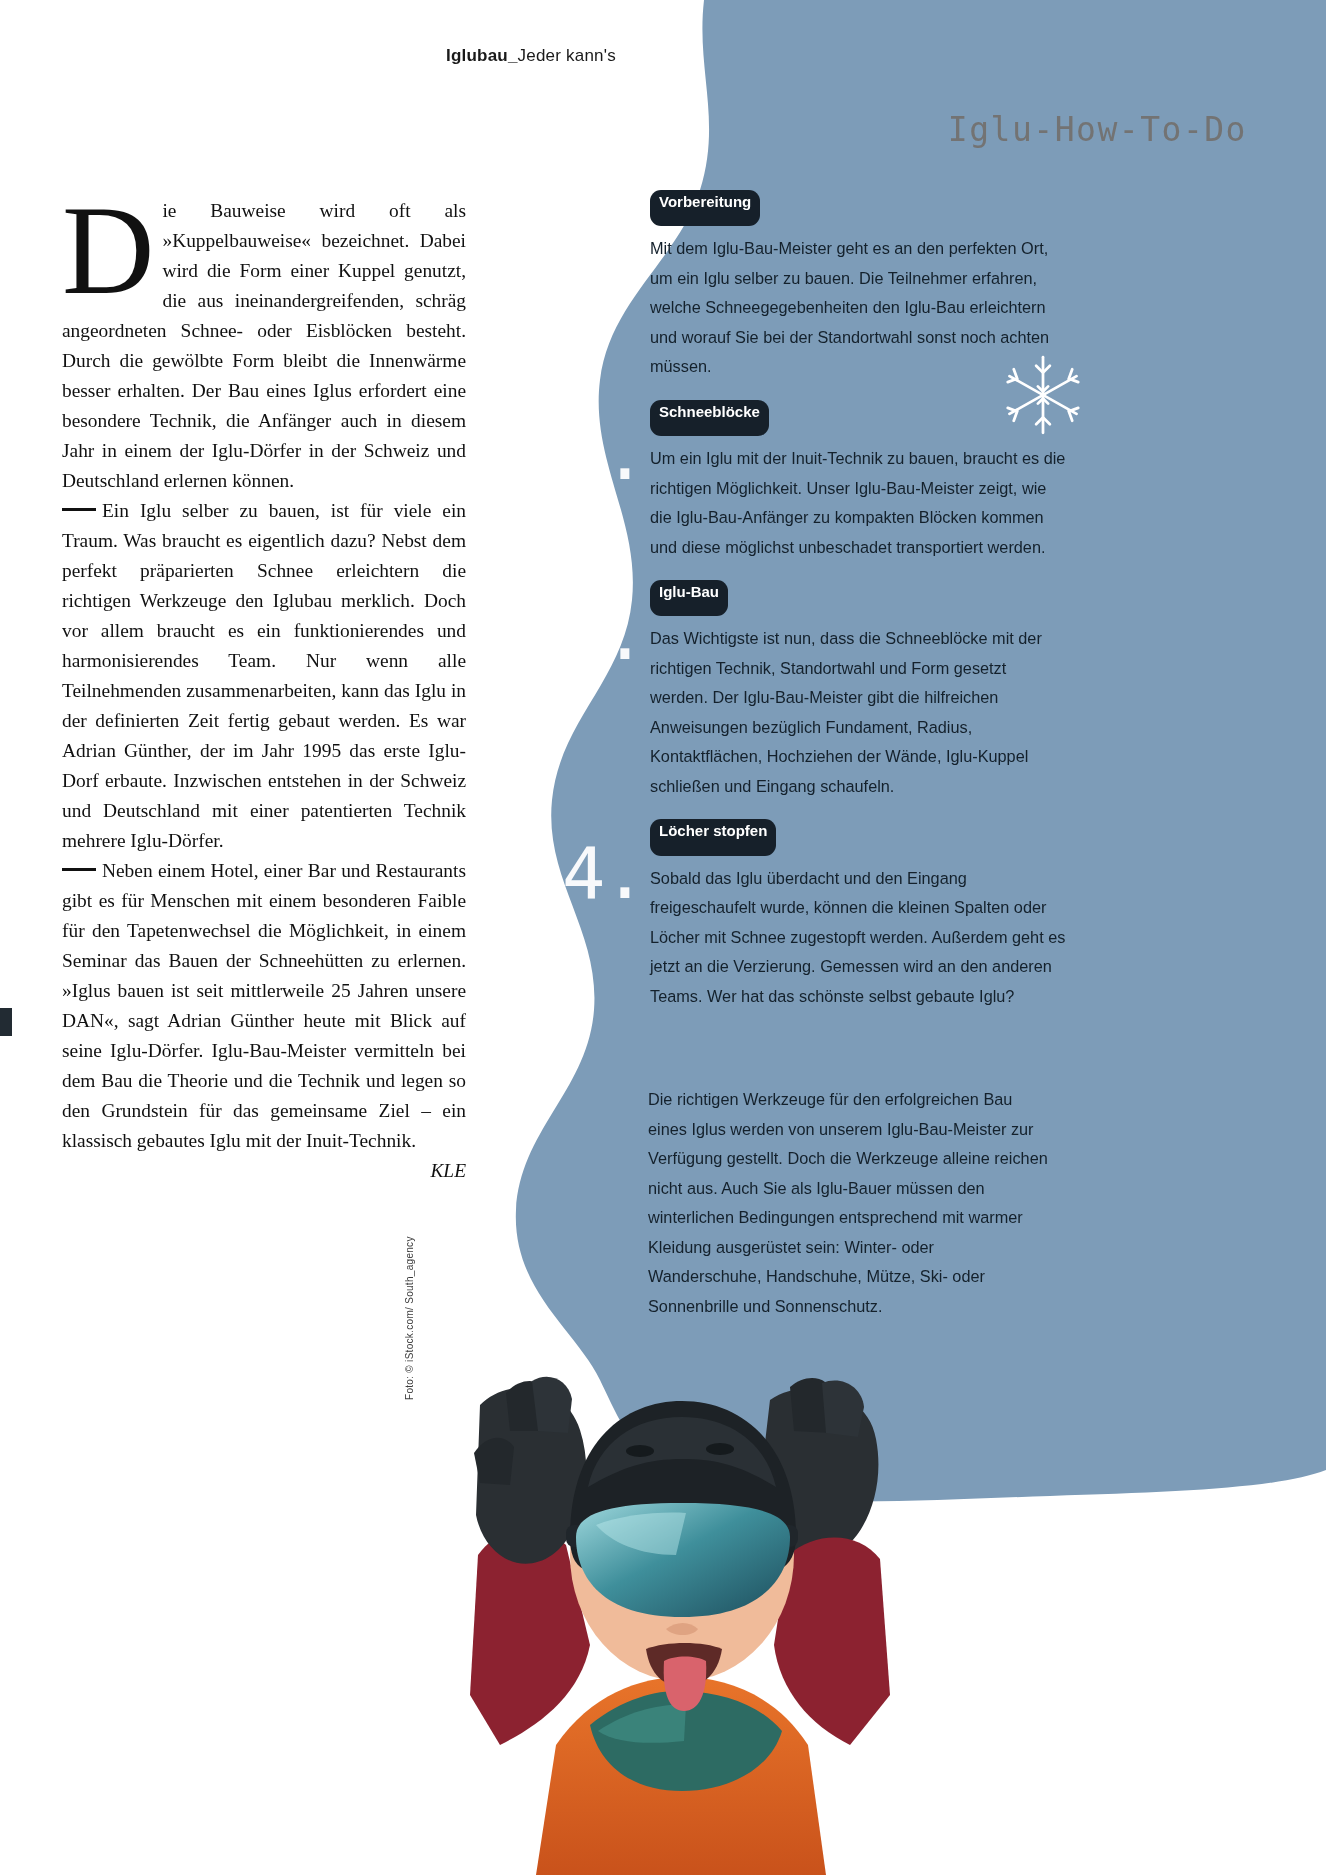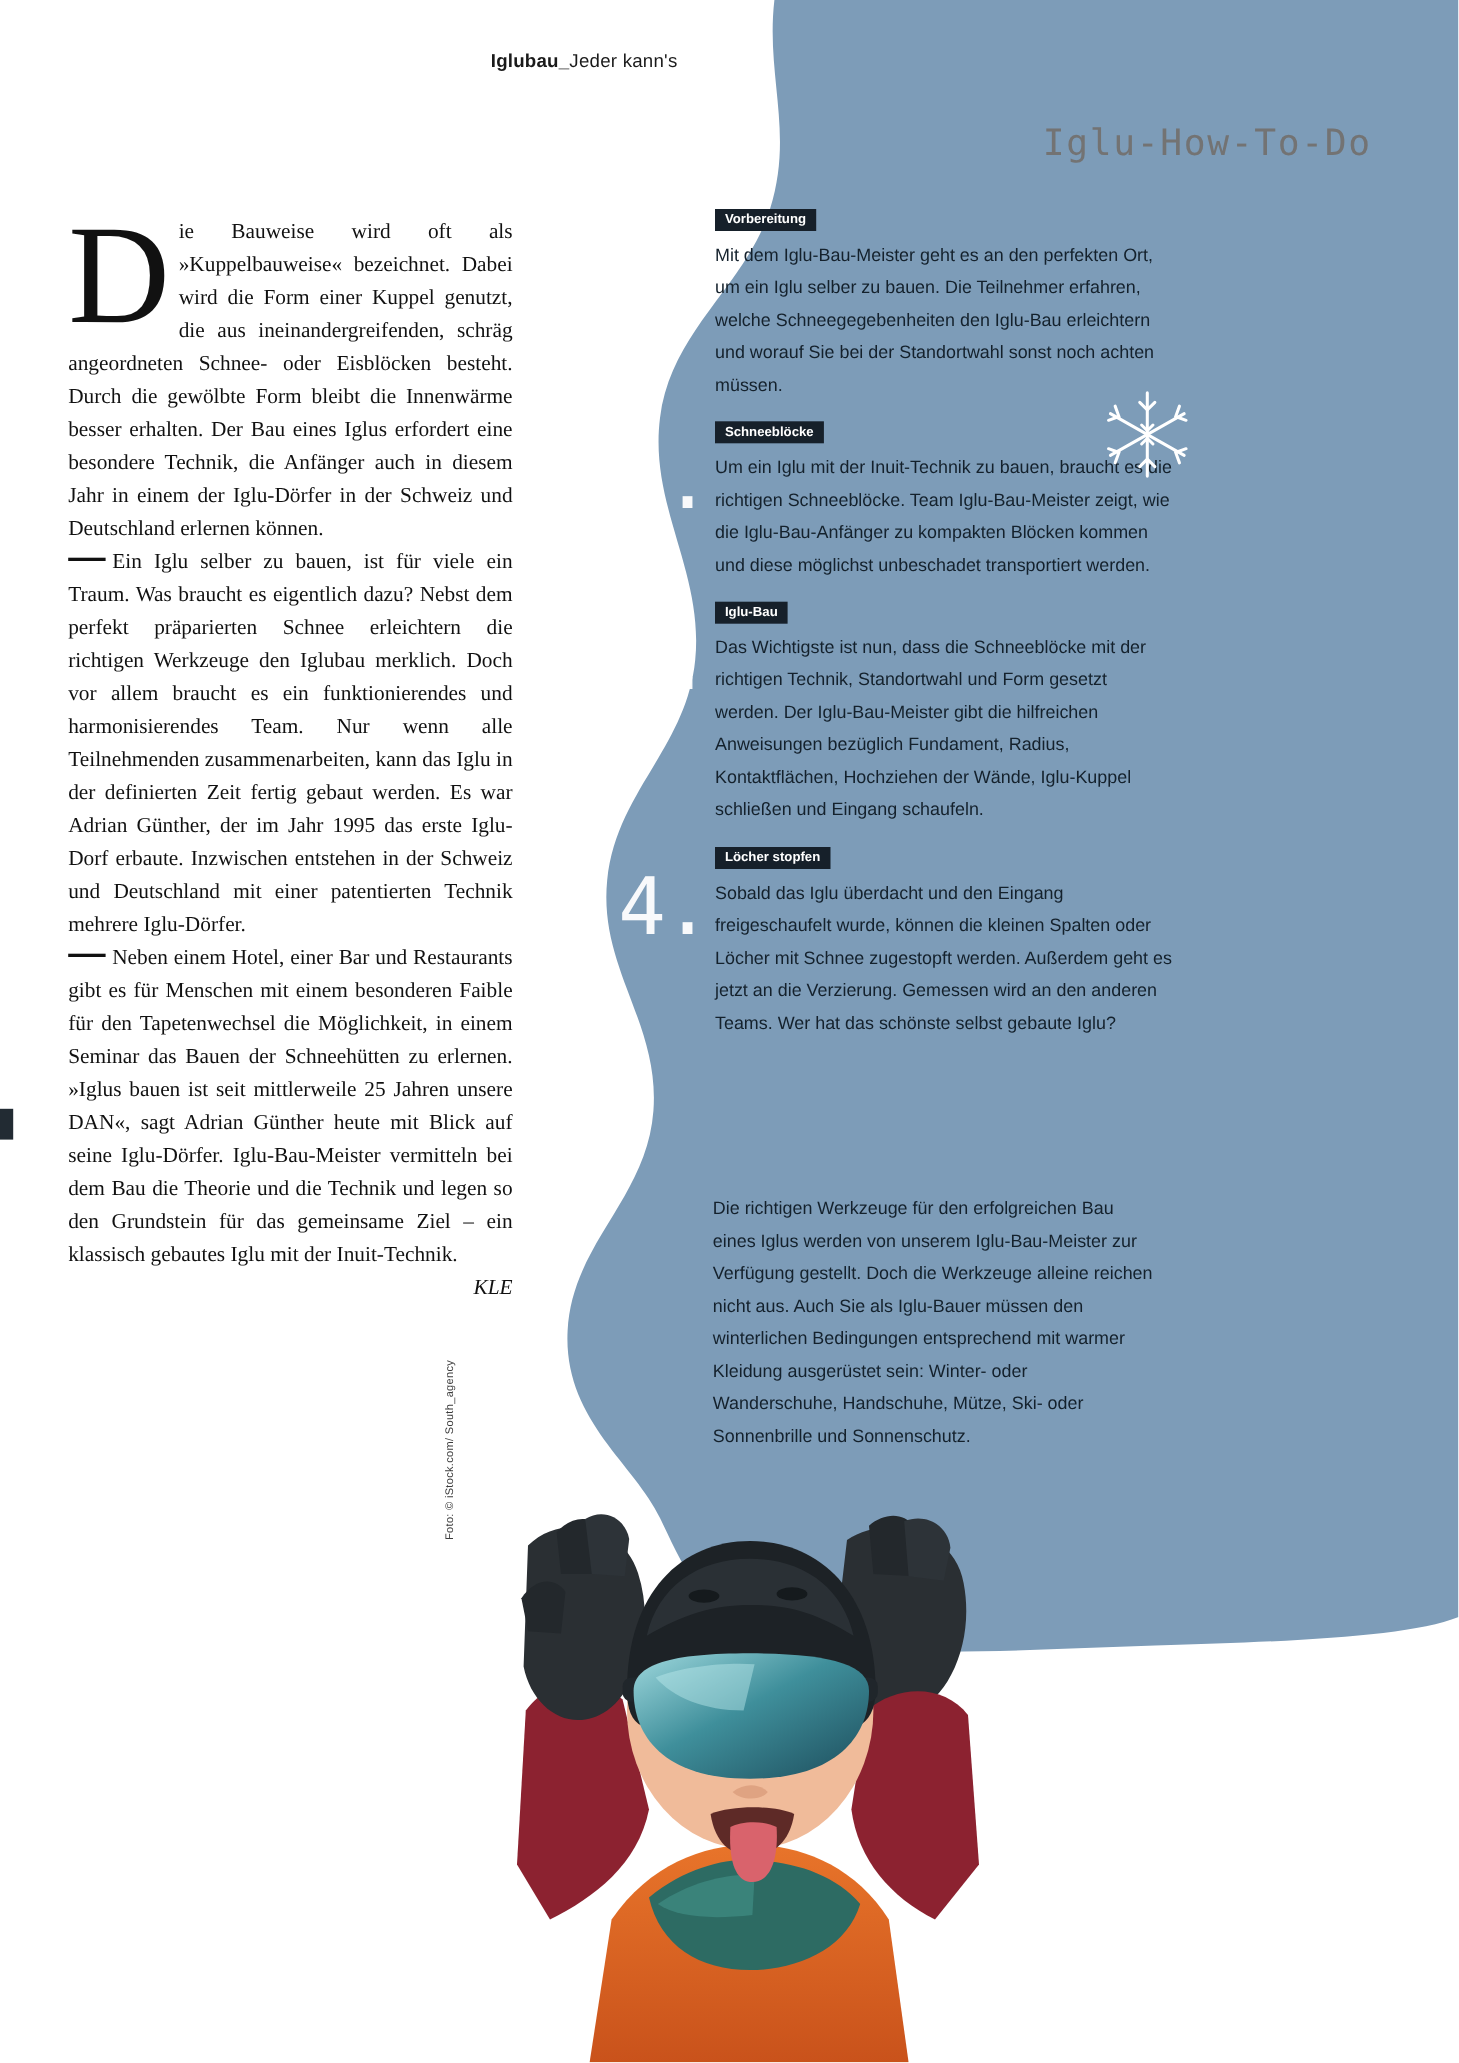--- a/index.html
+++ b/index.html
@@ -145,25 +145,26 @@
     opacity: 0.95;
     letter-spacing: -2px;
   }
   .step-body {
     margin-left: 88px;
   }
   .step-tag {
     display: inline-block;
     background: #16202a;
     color: #ffffff;
-    font-size: 12px;
+    font-size: 15px;
     font-weight: bold;
-    padding: 3px 9px 3px 9px;
+    padding: 3px 9px 16px 9px;
     line-height: 1.15;
     margin-bottom: 8px;
+    border-radius: 11px;
   }
   .step-text {
     color: #14212c;
     font-size: 16.3px;
     line-height: 29.5px;
     max-width: 418px;
   }
 
   .closing-text {
     position: absolute;
@@ -265,21 +266,21 @@
     <div class="step-body">
       <div class="step-tag">Vorbereitung</div>
       <div class="step-text">Mit dem Iglu-Bau-Meister geht es an den perfekten Ort, um ein Iglu selber zu bauen. Die Teilnehmer erfahren, welche Schneegegebenheiten den Iglu-Bau erleichtern und worauf Sie bei der Standortwahl sonst noch achten müssen.</div>
     </div>
   </div>
 
   <div class="step">
     <div class="step-num">2.</div>
     <div class="step-body">
       <div class="step-tag">Schneeblöcke</div>
-      <div class="step-text">Um ein Iglu mit der Inuit-Technik zu bauen, braucht es die richtigen Schneeblöcke. Team Iglu-Bau-Meister zeigt, wie die Iglu-Bau-Anfänger zu kompakten Blöcken kommen und diese möglichst unbeschadet transportiert werden.</div>
+      <div class="step-text">Um ein Iglu mit der Inuit-Technik zu bauen, braucht es die richtigen Möglichkeit. Unser Iglu-Bau-Meister zeigt, wie die Iglu-Bau-Anfänger zu kompakten Blöcken kommen und diese möglichst unbeschadet transportiert werden.</div>
     </div>
   </div>
 
   <div class="step">
     <div class="step-num">3.</div>
     <div class="step-body">
       <div class="step-tag">Iglu-Bau</div>
       <div class="step-text">Das Wichtigste ist nun, dass die Schneeblöcke mit der richtigen Technik, Standortwahl und Form gesetzt werden. Der Iglu-Bau-Meister gibt die hilfreichen Anweisungen bezüglich Fundament, Radius, Kontaktflächen, Hochziehen der Wände, Iglu-Kuppel schließen und Eingang schaufeln.</div>
     </div>
   </div>

